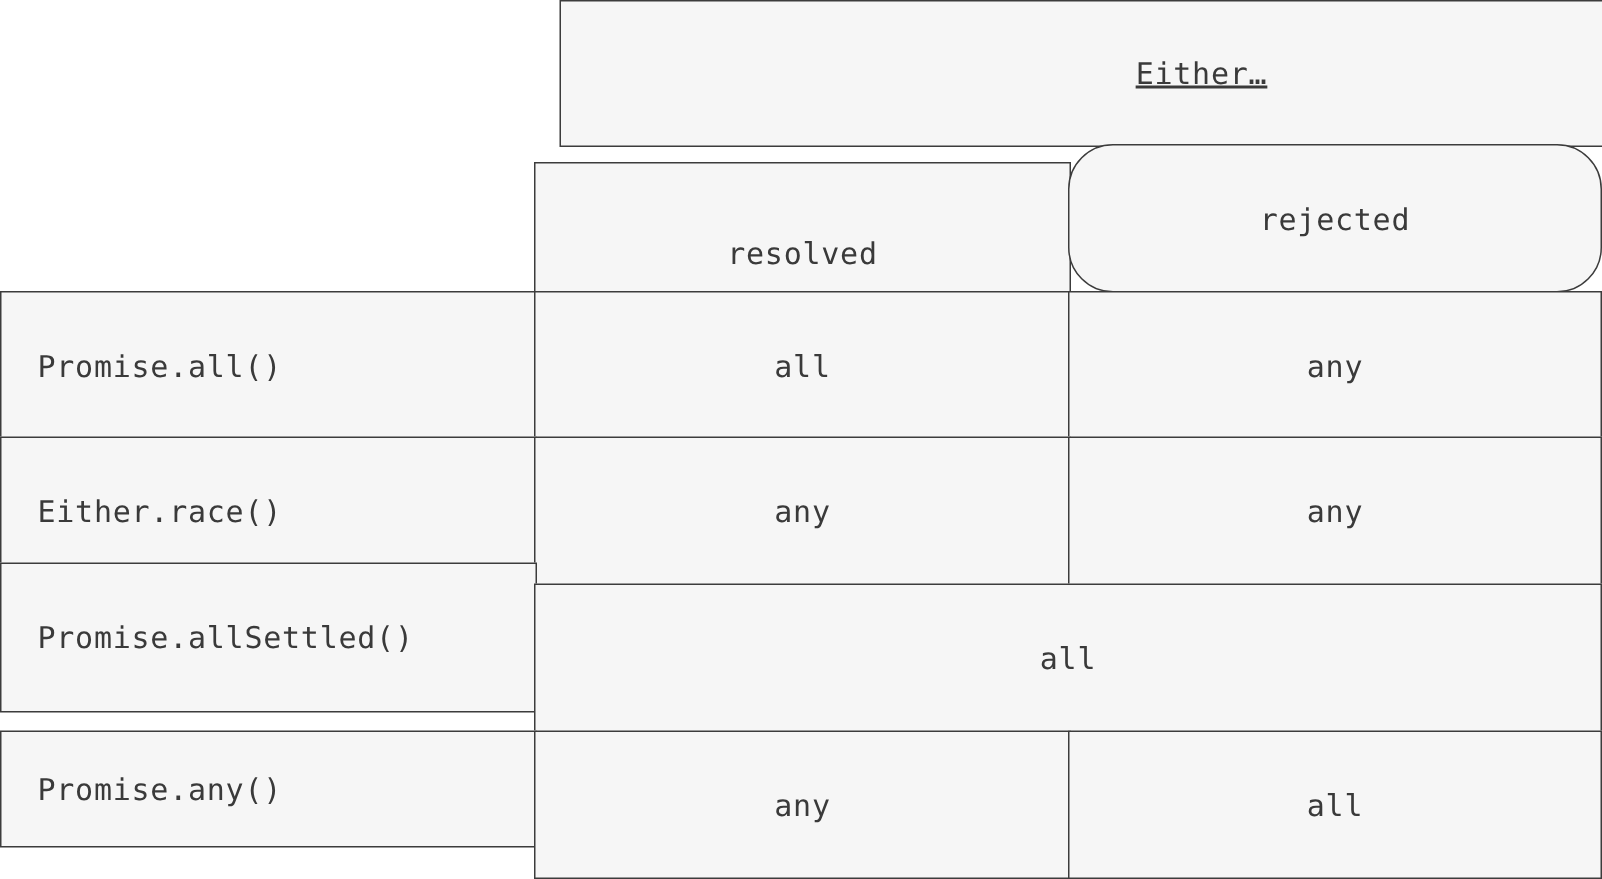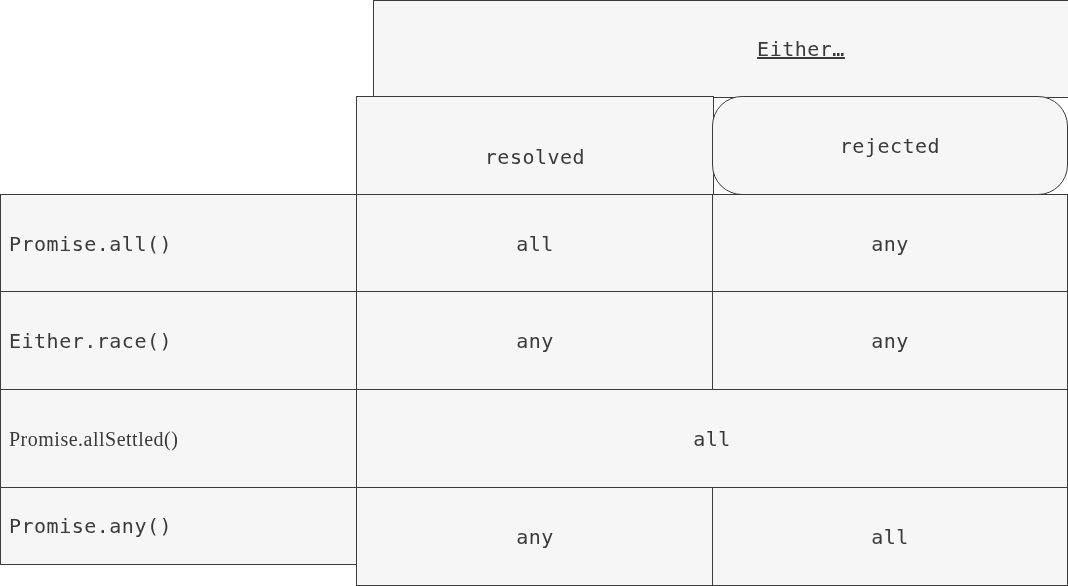--- a/index.html
+++ b/index.html
@@ -1,37 +1,37 @@
 <!DOCTYPE html>
 <html><head>
 <meta charset="utf-8">
 <style>
   html, body { margin:0; padding:0; background:#ffffff; }
   body { width:1068px; height:586px; position:relative; overflow:hidden;
          font-family:"DejaVu Sans Mono","Liberation Mono",monospace; color:#3a3a3a; }
   .cell { position:absolute; box-sizing:border-box; background:#f6f6f6;
           border:1.5px solid #3c3c3c; display:flex; align-items:center; justify-content:center;
           font-size:20px; letter-spacing:0.5px; }
-  .rowhead { justify-content:flex-start; padding-left:8px; }
+  .rowhead { justify-content:flex-start; padding-left:24px; }
 </style>
 </head>
 <body>
 
 <div>
   <div class="cell" style="left:373px;top:0;width:856px;height:98px;text-decoration:underline;">Either…</div>
-  <div class="cell" style="left:356px;top:96px;width:358px;height:122px;">resolved</div>
+  <div class="cell" style="left:356px;top:108px;width:358px;height:122px;">resolved</div>
   <div class="cell" style="left:712px;top:96px;width:356px;height:99px;border-radius:30px;">rejected</div>
 
   <div class="cell rowhead" style="left:0;top:194px;width:358px;height:99px;">Promise.all()</div>
   <div class="cell" style="left:356px;top:194px;width:358px;height:99px;">all</div>
   <div class="cell" style="left:712px;top:194px;width:356px;height:99px;">any</div>
 
   <div class="cell rowhead" style="left:0;top:291px;width:358px;height:100px;">Either.race()</div>
   <div class="cell" style="left:356px;top:291px;width:358px;height:100px;">any</div>
   <div class="cell" style="left:712px;top:291px;width:356px;height:100px;">any</div>
 
-  <div class="cell rowhead" style="left:0;top:389px;width:358px;height:100px;font-family:Liberation Serif, serif;">Promise.allSettled()</div>
+  <div class="cell rowhead" style="left:0;top:375px;width:358px;height:100px;">Promise.allSettled()</div>
   <div class="cell" style="left:356px;top:389px;width:712px;height:100px;">all</div>
 
   <div class="cell rowhead" style="left:0;top:487px;width:358px;height:78px;">Promise.any()</div>
   <div class="cell" style="left:356px;top:487px;width:358px;height:99px;">any</div>
   <div class="cell" style="left:712px;top:487px;width:356px;height:99px;">all</div>
 </div>
 
 </body></html>

